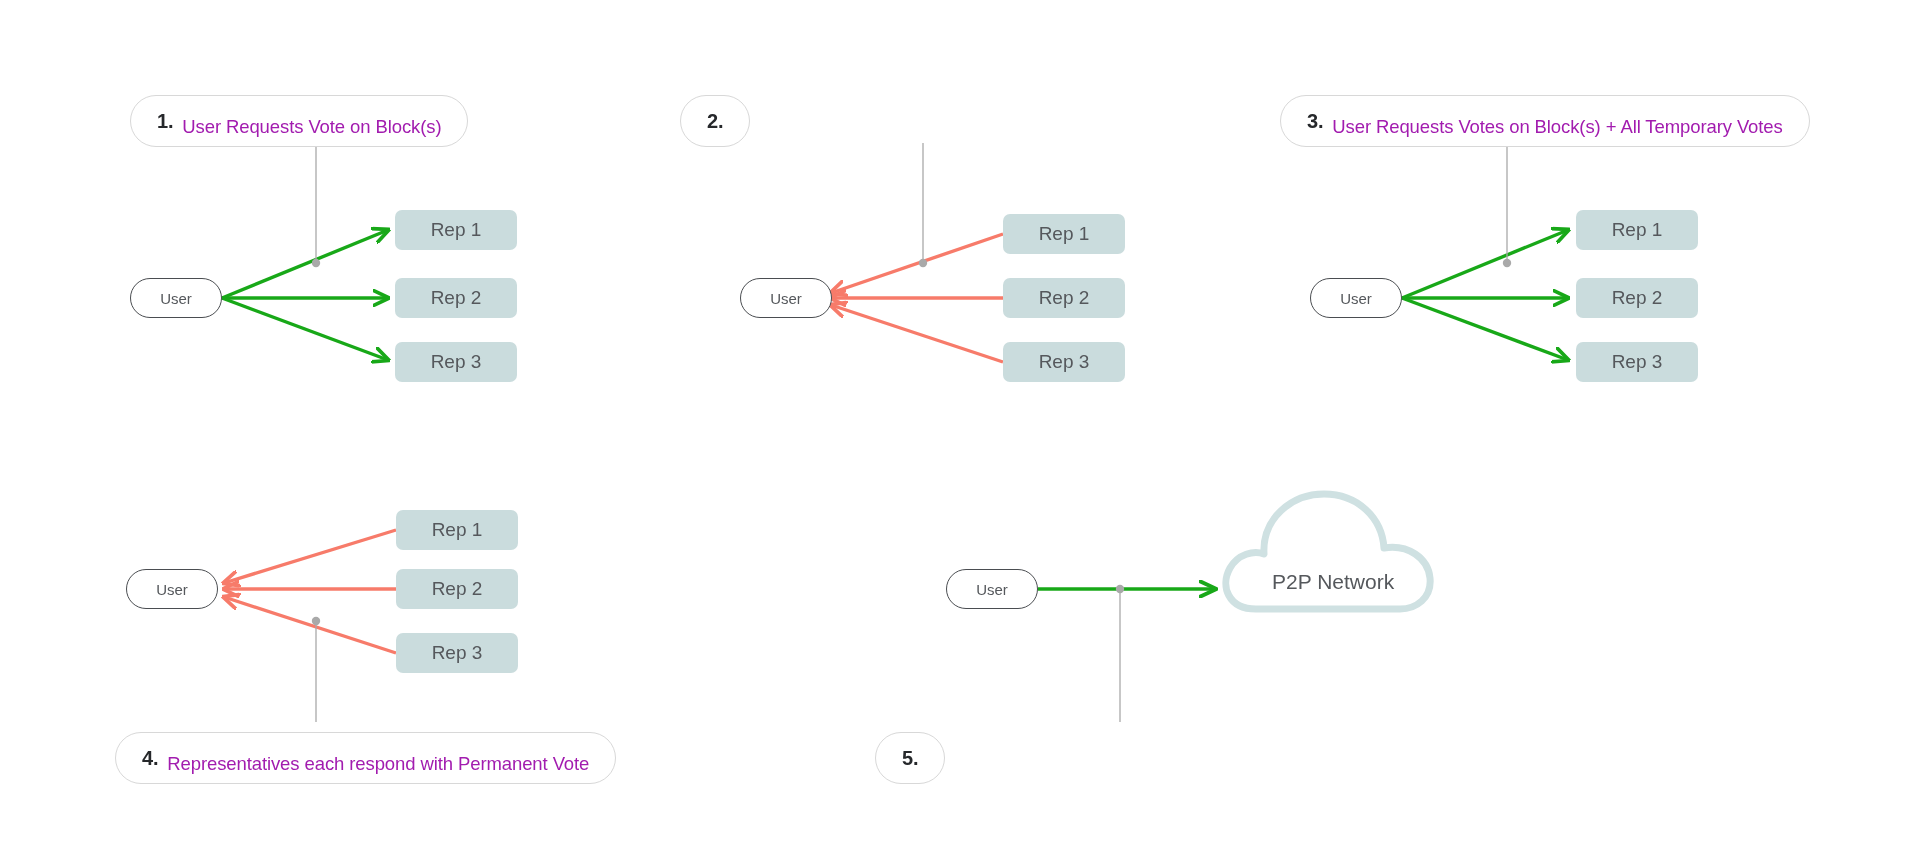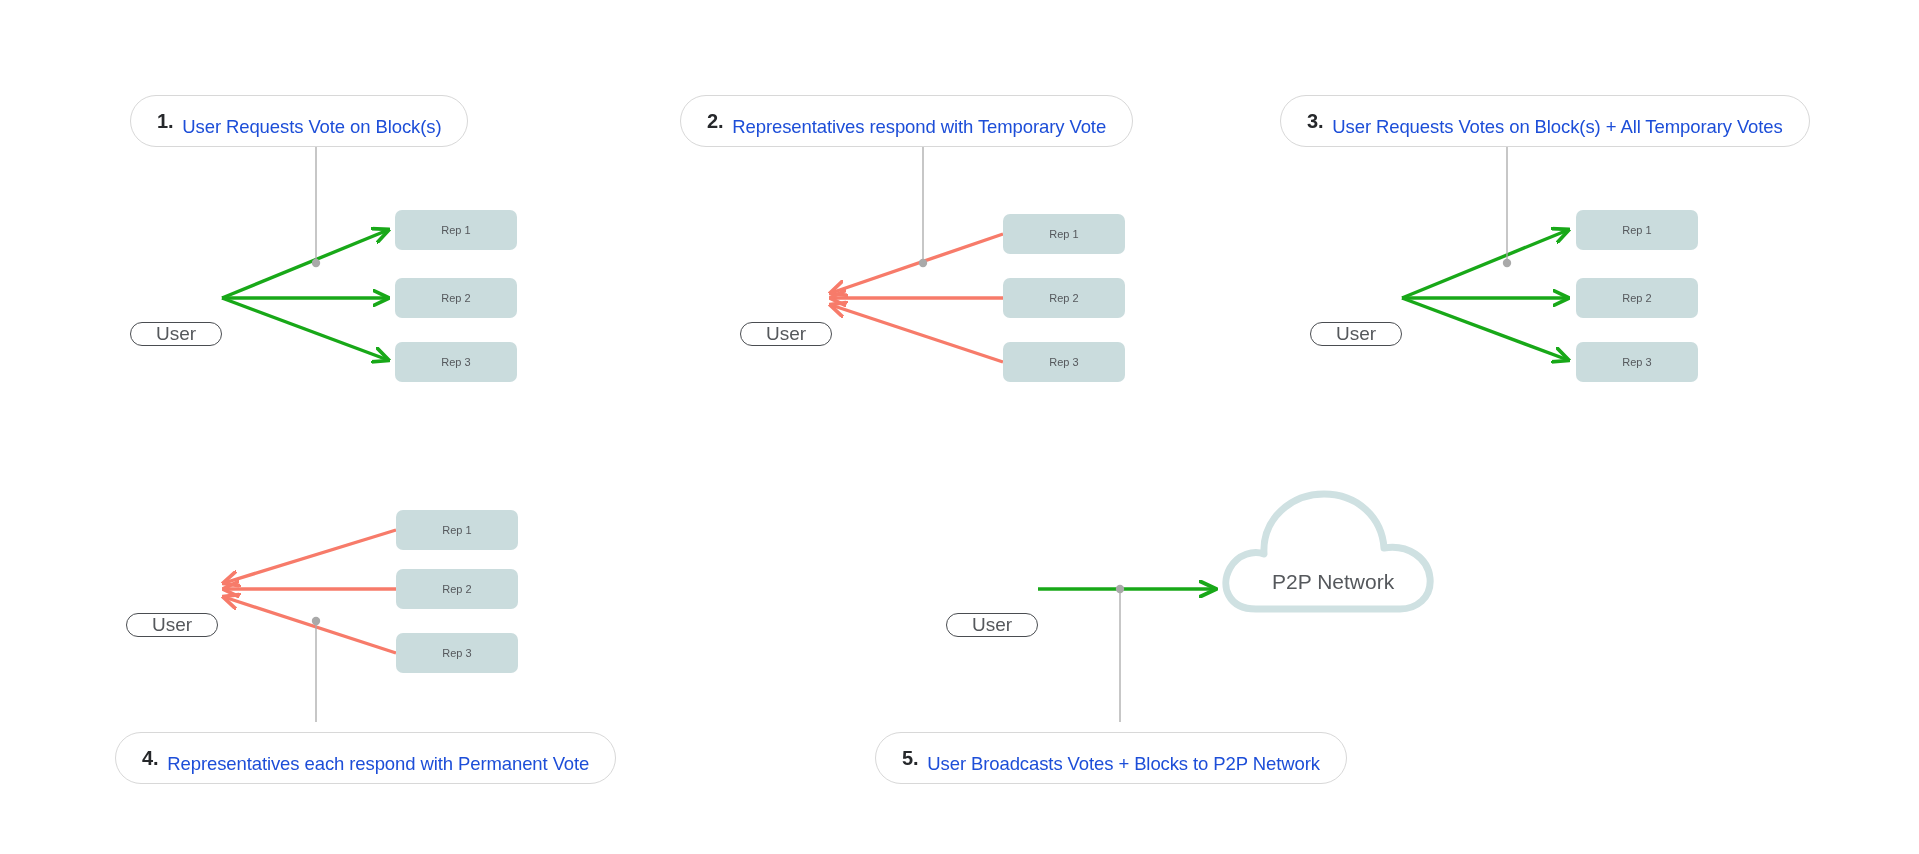--- a/index.html
+++ b/index.html
@@ -39,55 +39,54 @@
   }
   .step-num {
     font-size: 20px;
     font-weight: bold;
     color: #26282b;
     letter-spacing: -0.2px;
   }
   .step-text {
     font-size: 18.5px;
     font-weight: 400;
-    color: #1d4ed8;
+    color: #a21caf;
     letter-spacing: -0.1px;
     margin-top: 11px;
   }
 
   
   .user-pill {
     position: absolute;
     box-sizing: border-box;
     width: 92px;
-    height: 24px;
+    height: 40px;
     border: 1.6px solid #4a4d51;
     border-radius: 20px;
     background: #ffffff;
     display: flex;
     align-items: center;
     justify-content: center;
-    font-size: 19px;
+    font-size: 15px;
     color: #55585c;
     z-index: 5;
-    margin-top: 44px;
   }
 
   
   .rep-box {
     position: absolute;
     box-sizing: border-box;
     width: 122px;
     height: 40px;
     border-radius: 7px;
     background: #cadcdd;
     display: flex;
     align-items: center;
     justify-content: center;
-    font-size: 11px;
+    font-size: 19px;
     color: #55585c;
     z-index: 5;
   }
 
   
   .cloud-wrap {
     position: absolute;
     z-index: 4;
   }
   .cloud-label {
@@ -184,21 +183,20 @@
   </div>
   <div class="rep-box" style="left:395px; top:278px;">
     <span>Rep 2</span>
   </div>
   <div class="rep-box" style="left:395px; top:342px;">
     <span>Rep 3</span>
   </div>
 
   <div class="step-label" style="left:680px; top:95px;">
     <span class="step-num">2.</span>
-    <span class="step-text">Representatives respond with Temporary Vote</span>
   </div>
   <div class="user-pill" style="left:740px; top:278px;">
     <span>User</span>
   </div>
   <div class="rep-box" style="left:1003px; top:214px;">
     <span>Rep 1</span>
   </div>
   <div class="rep-box" style="left:1003px; top:278px;">
     <span>Rep 2</span>
   </div>
@@ -255,16 +253,15 @@
                C 220 124, 204 135, 188 135
                Z" fill="#ffffff" stroke="#cfe1e2" stroke-width="7" stroke-linejoin="round" stroke-linecap="round"></path>
     </svg>
   </div>
   <div class="cloud-label" style="left:1272px; top:570px; width:120px; text-align:center;">
     <span>P2P Network</span>
   </div>
 
   <div class="step-label" style="left:875px; top:732px;">
     <span class="step-num">5.</span>
-    <span class="step-text">User Broadcasts Votes + Blocks to P2P Network</span>
   </div>
 
 </div>
 
 </body></html>

